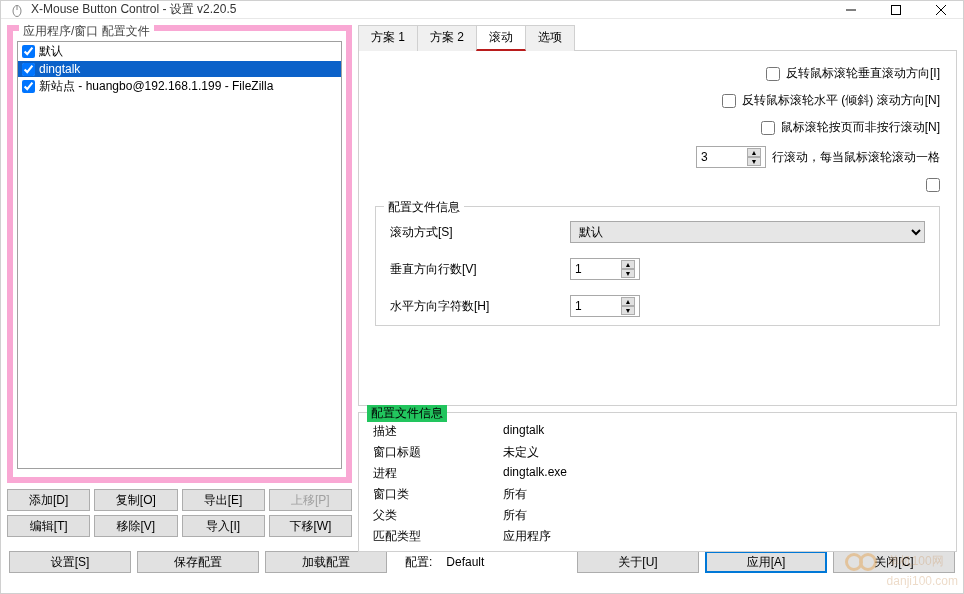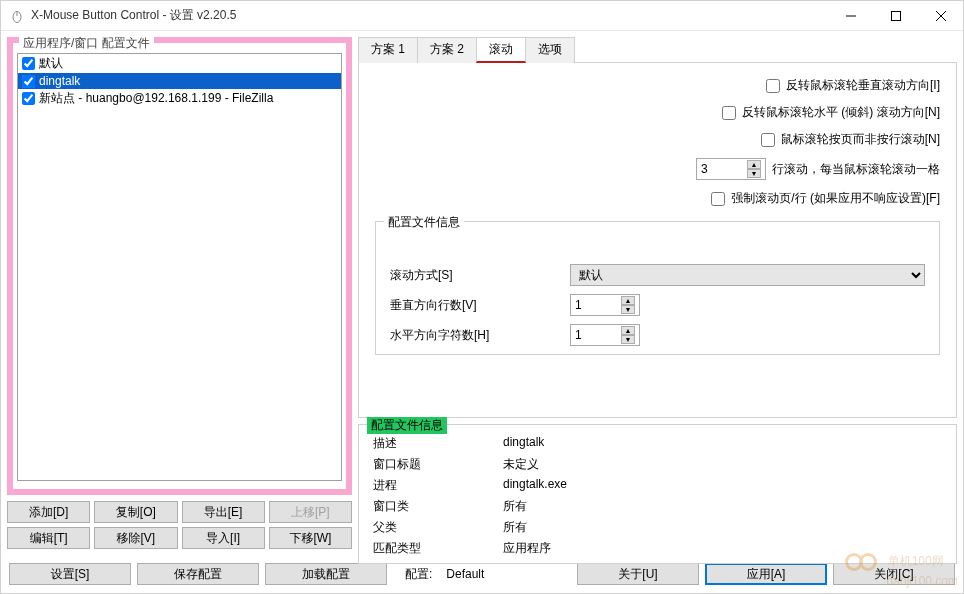--- a/index.html
+++ b/index.html
@@ -1,17 +1,17 @@
 <!DOCTYPE html>
 <html><head>
 <meta charset="utf-8">
 <style>
 * { box-sizing: border-box; margin: 0; padding: 0; font-family: "Microsoft YaHei", "Segoe UI", sans-serif; font-size: 12px; }
 body { background: #fff; width: 964px; height: 594px; overflow: hidden; border: 1px solid #d0d0d0; }
-.titlebar { height: 30px; display: flex; align-items: center; padding-left: 8px; background: #fff; border-bottom: 1px solid #e8e8e8; }
+.titlebar { height: 18px; display: flex; align-items: center; padding-left: 8px; background: #fff; border-bottom: 1px solid #e8e8e8; }
 .titlebar-icon { width: 16px; height: 16px; margin-right: 6px; display:flex; align-items:center; justify-content:center; }
 .titlebar-title { flex: 1; color: #333; }
 .win-controls { display: flex; height: 100%; }
 .win-btn { width: 45px; display: flex; align-items: center; justify-content: center; cursor: pointer; }
 .main { display: flex; padding: 6px; gap: 6px; height: calc(100% - 30px - 38px); }
 .left { width: 345px; display: flex; flex-direction: column; }
 .left-frame { border: 6px solid #f9a8d4; padding: 2px 0 4px 0; position: relative; flex: 1; display:flex; flex-direction:column;}
 .left-frame-label { position: absolute; top: -8px; left: 6px; background: #fff; padding: 0 4px; color: #444; }
 .profile-list { flex: 1; margin: 8px 4px 4px 4px; border: 1px solid #a0a0a0; background: #fff; overflow: auto; }
 .profile-item { display: flex; align-items: center; padding: 1px 4px; gap: 4px; cursor: pointer; }
@@ -26,21 +26,21 @@
 .tab-strip { display: flex; }
 .tab { padding: 3px 12px; border: 1px solid #d0d0d0; border-bottom: none; cursor: pointer; background: #fff; margin-right: -1px; }
 .tab.active { border-bottom: 2px solid #b91c1c; position: relative; z-index: 2; }
 .tab.inactive { background: #f0f0f0; }
 .tab-content { border: 1px solid #d0d0d0; padding: 14px 16px; height: 356px; margin-top:-1px; }
 .cb-row { display: flex; align-items: center; gap: 6px; margin-bottom: 10px; justify-content: flex-end; }
 .cb-row input[type=checkbox]{ width:14px; height:14px; }
 .indent { margin-left: 22px; }
 .group { border: 1px solid #d0d0d0; padding: 14px 14px 8px 14px; margin-top: 14px; position: relative; }
 .group-label { position: absolute; top: -8px; left: 8px; background: #fff; padding: 0 4px; }
-.grid { display: grid; grid-template-columns: 180px 1fr; row-gap: 8px; align-items: center; margin-top: 28px; }
+.grid { display: grid; grid-template-columns: 180px 1fr; row-gap: 15px; align-items: center; }
 select, .spinner { height: 22px; border: 1px solid #a9a9a9; background: #e6e6e6; width: 100%; padding: 0 4px; }
 .spinner { width: 70px; display:flex; align-items:center; background:#fff; }
 .spinner input { border:none; width:40px; outline:none; }
 .spinner-btns { display:flex; flex-direction:column; margin-left:auto; }
 .spinner-btns span{ font-size:7px; line-height:7px; background:#e1e1e1; border:1px solid #adadad; width:14px; text-align:center; cursor:pointer;}
 .info-frame { border: 1px solid #d0d0d0; padding: 10px 14px 6px 14px; position: relative; flex:1; }
 .info-frame-label { position: absolute; top: -8px; left: 8px; background: #22c55e; padding: 0 4px; }
 .info-grid { display: grid; grid-template-columns: 130px 1fr; row-gap: 4px; }
 .bottom { height: 38px; display: flex; align-items: center; padding: 0 8px; gap: 6px; border-top: 0; }
 .bottom .btn { width: 122px; }
@@ -140,21 +140,20 @@
             <input value="3" style="">
             <div class="spinner-btns">
                 <span>▲</span>
                 <span>▼</span>
               </div>
           </div>
           <span>行滚动，每当鼠标滚轮滚动一格</span>
         </div>
         <label class="cb-row indent">
           <input type="checkbox" style="">
-            <span>强制滚动页/行 (如果应用不响应设置)[F]</span>
         </label>
         <div class="group">
           <span class="group-label">配置文件信息</span>
           <div class="grid">
             <span>滚动方式[S]</span>
             <select><option>默认</option></select>
             <span>垂直方向行数[V]</span>
             <div class="spinner">
               <input value="1" style="">
               <div class="spinner-btns">

